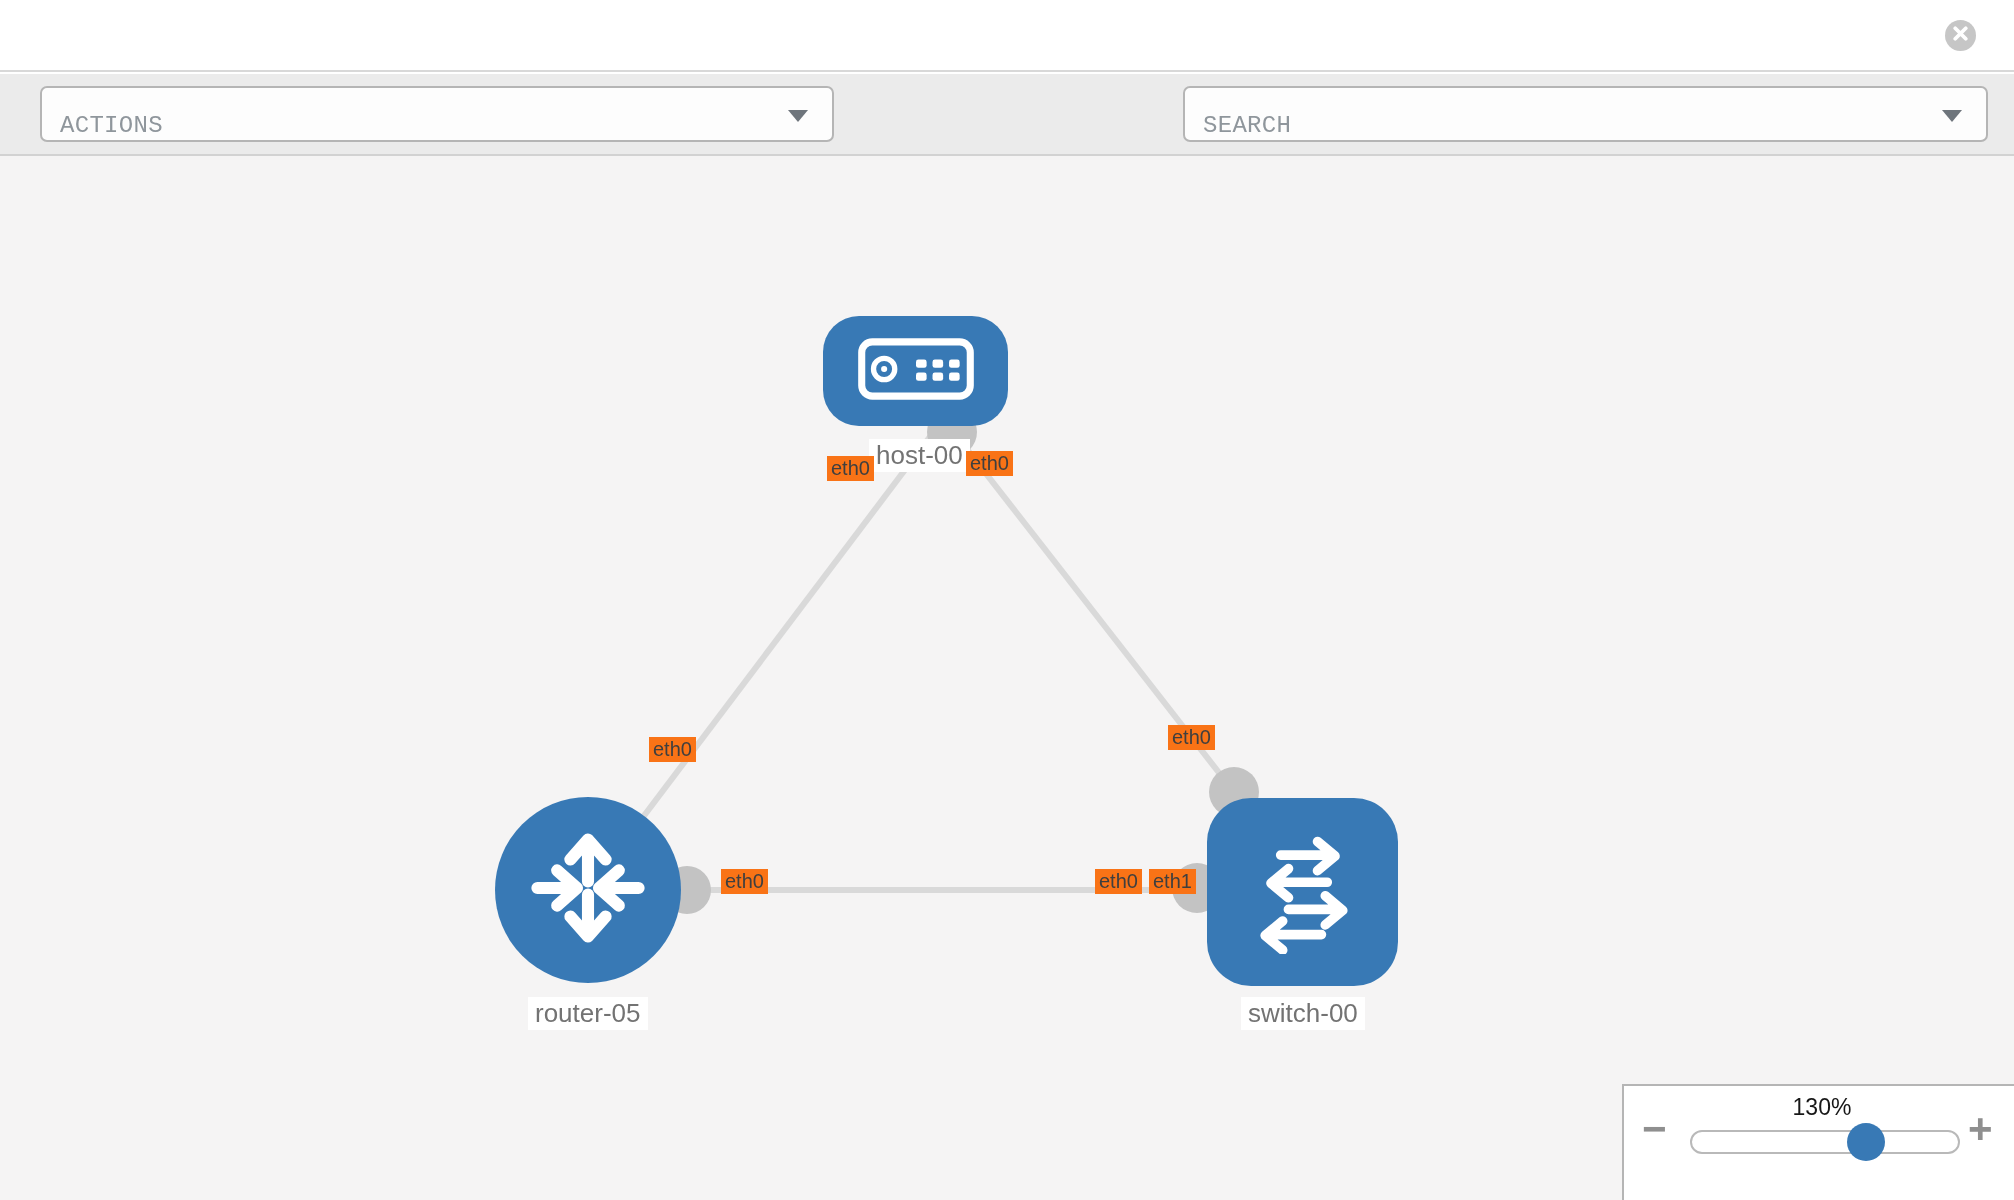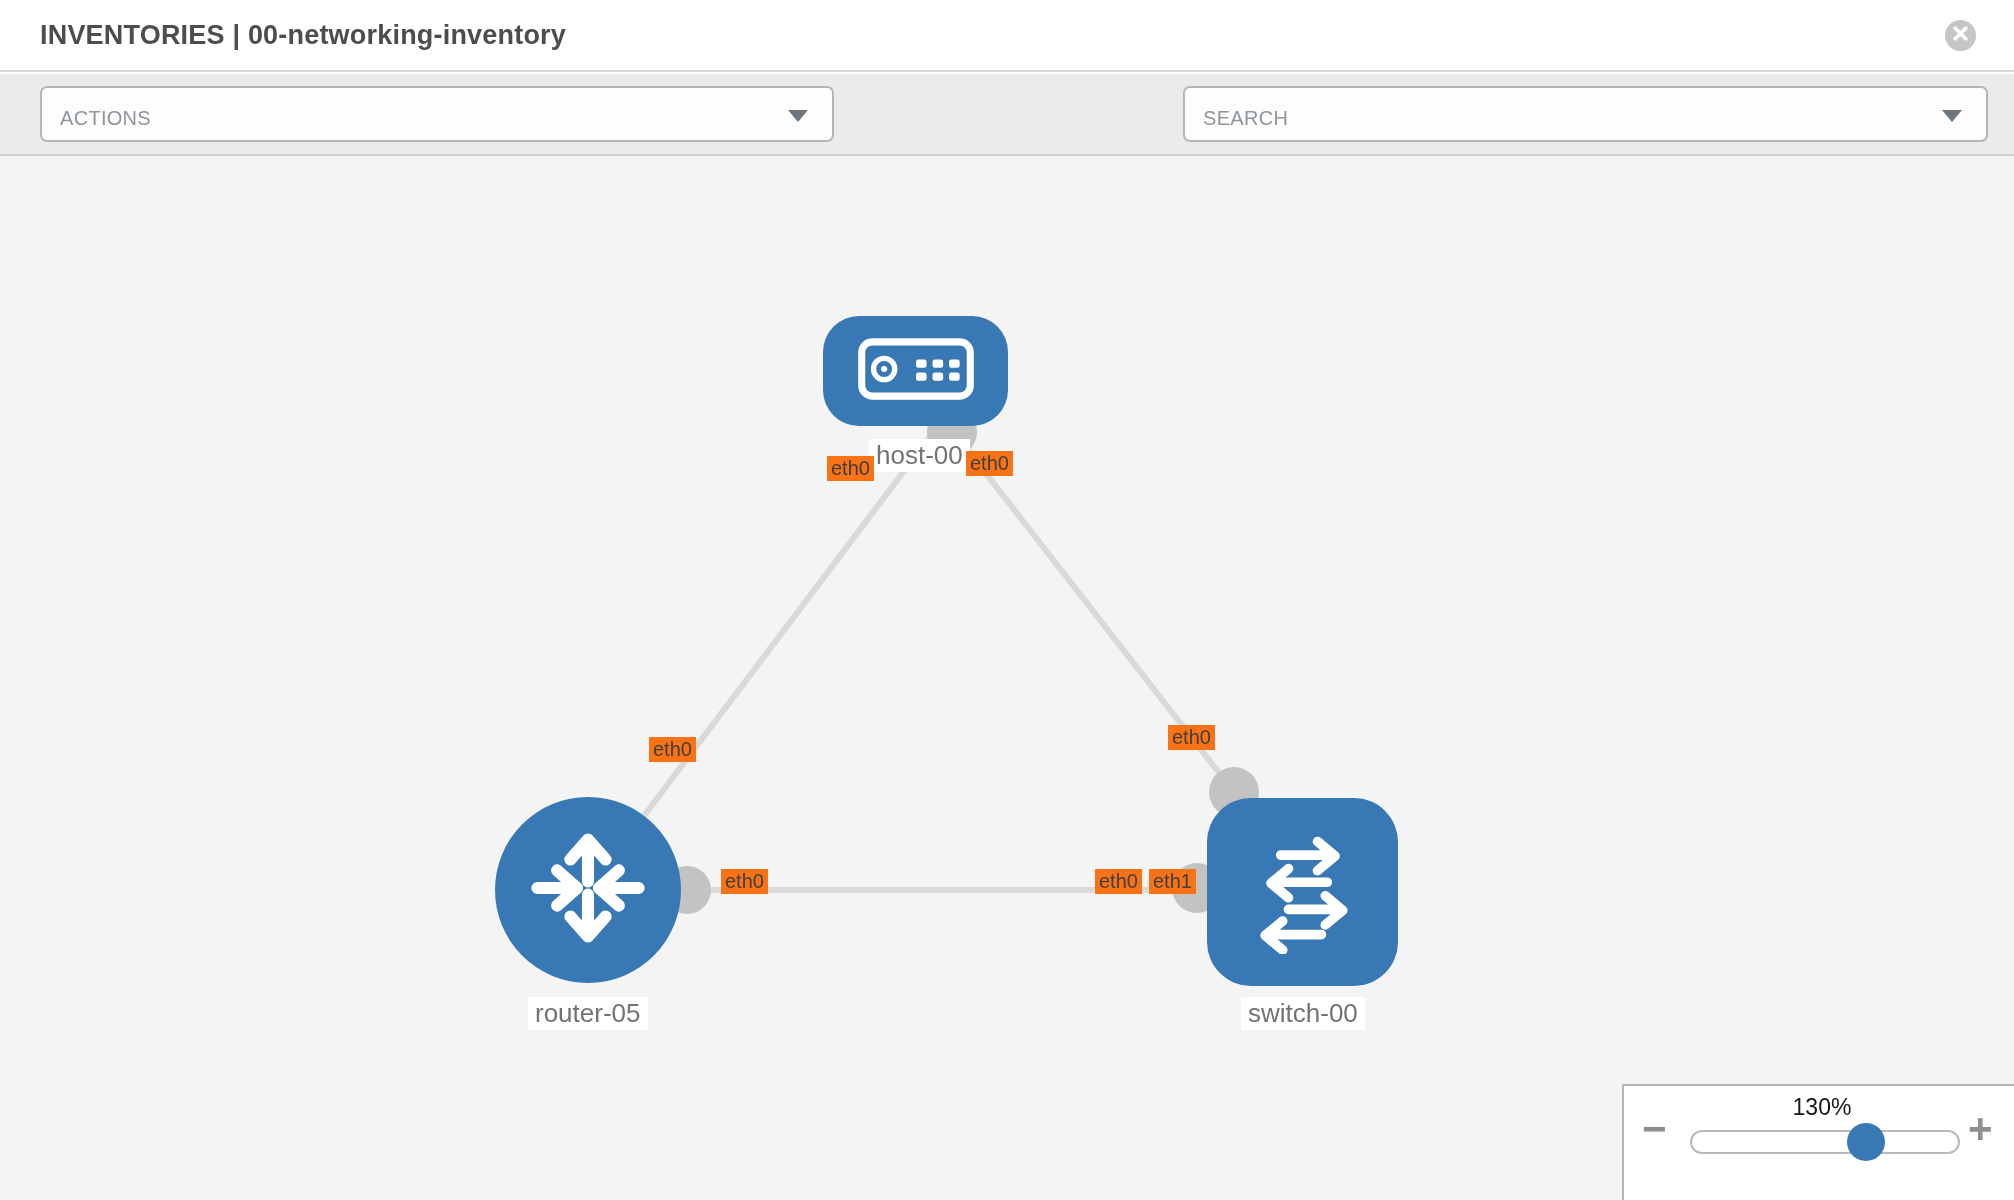--- a/index.html
+++ b/index.html
@@ -15,22 +15,22 @@
   .close-btn { position:absolute; right:38px; top:20px; width:31px; height:31px;
                border-radius:50%; background:#c6c6c6; cursor:pointer;
                display:flex; align-items:center; justify-content:center; }
   .close-btn svg { width:15px; height:15px; }
 
   
   .toolbar { position:absolute; left:0; top:74px; width:2014px; height:82px;
              background:#ebebeb; border-bottom:2px solid #d2d2d2; }
   .select-box { position:absolute; top:12px; height:56px; background:#fdfdfd;
                 border:2px solid #b5b5b5; border-radius:7px; cursor:pointer; }
-  .select-box .sel-label { position:absolute; left:18px; top:4px; line-height:52px;
-                           font-size:20px; color:#8f969c; letter-spacing:.3px; }
+  .select-box .sel-label { position:absolute; left:18px; top:12px; line-height:52px;
+                           font-size:24px; color:#8f969c; letter-spacing:.3px;font-family:Liberation Mono, monospace; }
   .caret { position:absolute; right:24px; top:22px; width:0; height:0;
            border-left:10px solid transparent; border-right:10px solid transparent;
            border-top:12px solid #6e757c; }
   .actions-box { left:40px;  width:794px; }
   .search-box  { left:1183px; width:805px; }
   .tool-icon { position:absolute; top:98px; cursor:pointer; }
   .tool-icon svg { display:block; }
 
   
   .canvas { position:absolute; left:0; top:156px; width:2014px; height:1044px;
@@ -72,21 +72,20 @@
                 background:#ffffff; border:2px solid #b9b9b9; border-radius:13px; cursor:pointer; }
   .zoom-knob  { position:absolute; left:155px; top:-9px; width:38px; height:38px;
                 border-radius:50%; background:#3879b5; cursor:grab; }
 </style>
 </head>
 <body>
 
 <div class="app">
 
   <div class="header">
-    <div class="title">INVENTORIES | 00-networking-inventory</div>
     <div class="close-btn">
       <span>
         <svg viewBox="0 0 20 20" width="15" height="15">
           <path d="M3 3 L17 17 M17 3 L3 17" stroke="#ffffff" stroke-width="5" stroke-linecap="round"></path>
         </svg>
       </span>
     </div>
   </div>
 
   <div class="toolbar">

